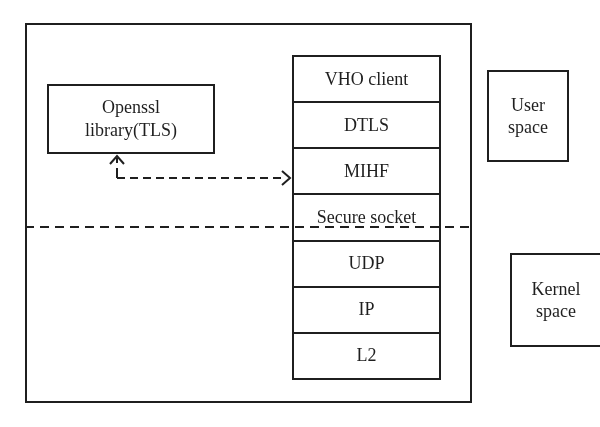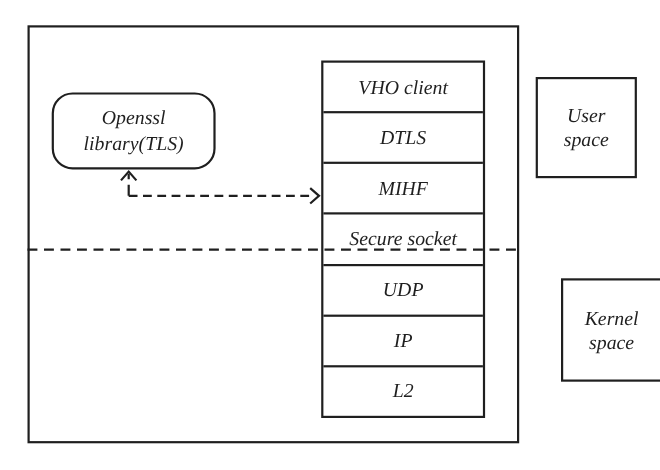--- a/index.html
+++ b/index.html
@@ -10,50 +10,49 @@
     background: #ffffff;
     font-family: "Liberation Serif", "DejaVu Serif", serif;
     color: #1f1f1f;
     overflow: hidden;
   }
   .box {
     position: absolute;
     border: 2px solid #1f1f1f;
     box-sizing: border-box;
     background: #ffffff;
-    font-style: italic;
   }
   .main-box {
     left: 25px; top: 23px; width: 447px; height: 380px;
     background: transparent;
   }
   .openssl-box {
-    left: 47px; top: 84px; width: 149px; height: 70px;
+    left: 47px; top: 84px; width: 168px; height: 70px;
     display: flex; align-items: center; justify-content: center;
-    text-align: center; font-size: 18px; line-height: 1.3; border-radius: 19px;
+    text-align: center; font-size: 18px; line-height: 1.3;
   }
   .openssl-box .label-inner { width: 122px; }
   .stack {
     left: 292px; top: 55px; width: 149px; height: 325px;
     display: flex; flex-direction: column;
   }
   .stack-row {
     flex: 1;
     display: flex; align-items: center; justify-content: center;
     font-size: 18px;
     border-bottom: 2px solid #1f1f1f;
     background: transparent;
   }
   .stack-row:last-child { border-bottom: none; }
   .side-box {
     display: flex; align-items: center; justify-content: center;
     text-align: center; font-size: 18px; line-height: 1.25;
   }
   .side-box .label-inner { width: 70px; }
-  .user-box   { left: 487px; top: 70px;  width: 92px; height: 92px; }
+  .user-box   { left: 487px; top: 70px;  width: 82px; height: 92px; }
   .kernel-box { left: 486px; top: 253px; width: 92px; height: 94px; margin-left: 24px; }
   .overlay {
     position: absolute; left: 0; top: 0;
     pointer-events: none;
   }
 </style>
 </head>
 <body>
 
 <div class="canvas">

